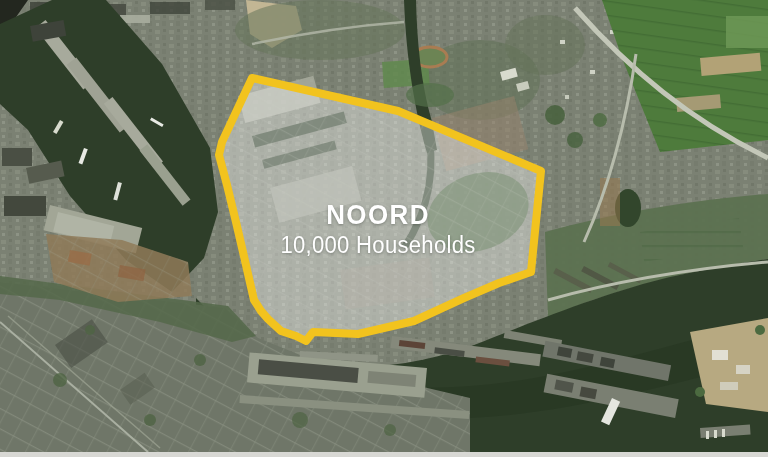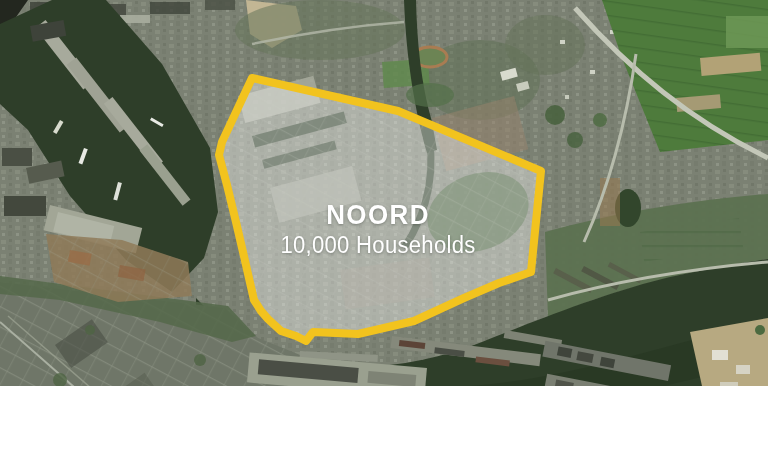--- a/index.html
+++ b/index.html
@@ -1,17 +1,17 @@
 <!DOCTYPE html>
 <html><head>
 <meta charset="utf-8">
 <style>
   html,body{margin:0;padding:0;background:#ffffff;}
   .stage{
-    position:relative;width:768px;height:386px;overflow:hidden;
+    position:relative;width:768px;height:457px;overflow:hidden;
     font-family:"Liberation Sans", sans-serif;
   }
   .stage svg{position:absolute;left:0;top:0;display:block;}
   .map-label{
     position:absolute;left:378px;top:201px;
     transform:translateX(-50%) scaleX(.96);
     text-align:center;color:#ffffff;
     text-shadow:0 1px 3px rgba(30,35,28,.35);
     white-space:nowrap;pointer-events:none;
   }

